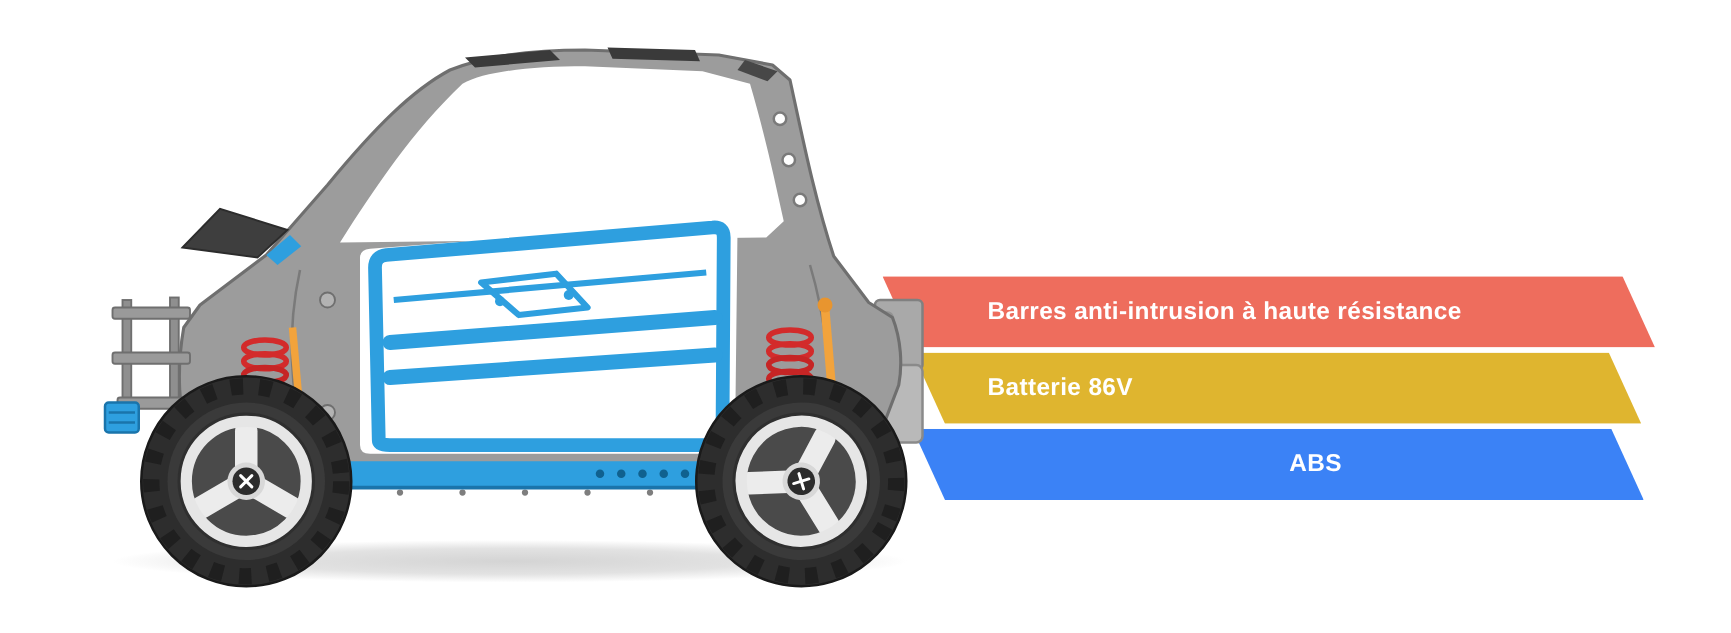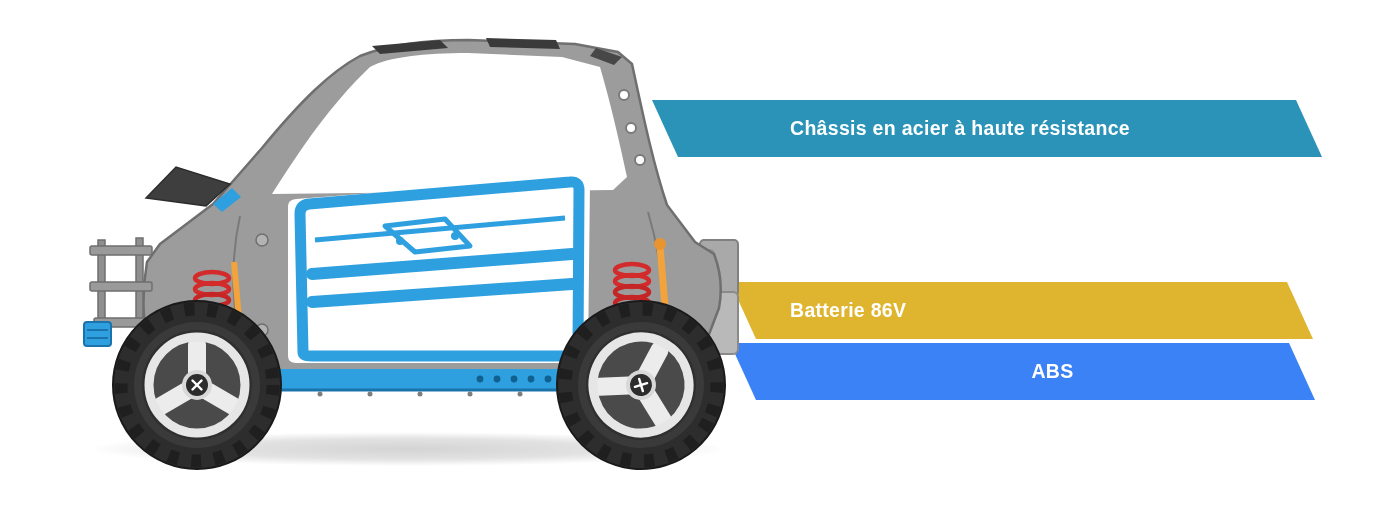--- a/index.html
+++ b/index.html
@@ -52,22 +52,22 @@
     top: 0;
     z-index: 2;
   }
 </style>
 </head>
 <body>
 
 <div class="stage">
 
   <div class="banners-layer">
-    <div class="banner banner-1" style="background: rgb(42, 147, 183);">
-      <span class="banner-label" style="color: rgb(255, 255, 255);">Châssis en acier à haute résistance</span>
+    <div class="banner banner-3" style="background: rgb(238, 109, 93);">
+      <span class="banner-label" style="color: rgb(255, 255, 255);">Barres anti-intrusion à haute résistance</span>
     </div>
     <div class="banner banner-4" style="background: rgb(223, 181, 47);">
       <span class="banner-label" style="color: rgb(255, 255, 255);">Batterie 86V</span>
     </div>
     <div class="banner banner-5" style="background: #3b82f6; justify-content: center;">
       <span class="banner-label" style="color: rgb(255, 255, 255);">ABS</span>
     </div>
   </div>
 
   <svg class="car-svg" width="760" height="506" viewBox="0 0 760 506" xmlns="http://www.w3.org/2000/svg" aria-hidden="true">

